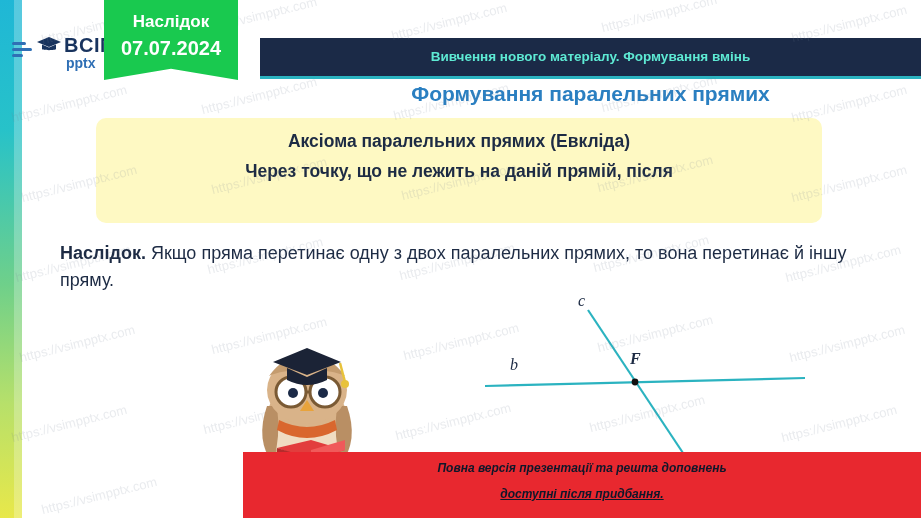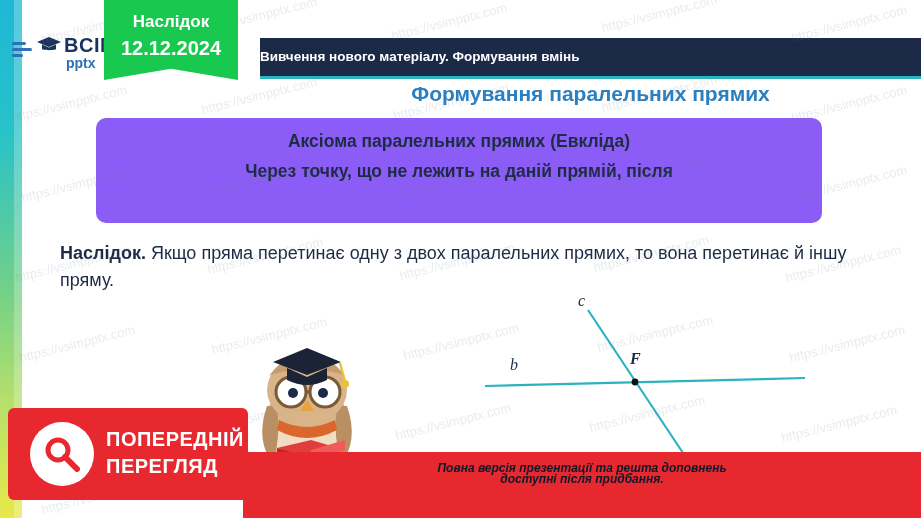--- a/index.html
+++ b/index.html
@@ -52,22 +52,22 @@
   .header-bar {
     position: absolute;
     left: 260px; top: 38px;
     width: 661px; height: 38px;
     background: #1b2a47;
     z-index: 3;
   }
   .header-bar .title {
     position: absolute;
     left: 0; right: 0; top: 11px;
-    text-align: left;
-    color: #ffffff;
+    text-align: center;
+    color: #5eead4;
     font-size: 13.5px;
     font-weight: bold;
   }
   .header-underline {
     position: absolute;
     left: 260px; top: 76px;
     width: 661px; height: 3px;
     background: #2bb3c0;
     z-index: 3;
   }
@@ -152,21 +152,21 @@
     font-size: 21px;
     font-weight: bold;
     z-index: 4;
   }
 
   
   .axiom-box {
     position: absolute;
     left: 96px; top: 118px;
     width: 726px; height: 105px;
-    background: #8b5cf6;
+    background: #fef9c3;
     border-radius: 10px;
     z-index: 4;
   }
   .axiom-line {
     position: absolute;
     left: 0; right: 0;
     text-align: center;
     color: #1d2b44;
     font-size: 17.5px;
     font-weight: bold;
@@ -243,21 +243,21 @@
   .bottom-ribbon .r1, .bottom-ribbon .r2 {
     position: absolute;
     left: 0; right: 0;
     text-align: center;
     color: #0f172a;
     font-size: 12px;
     font-style: italic;
     font-weight: bold;
   }
   .bottom-ribbon .r1 { top: 9px; }
-  .bottom-ribbon .r2 { top: 20px; }
+  .bottom-ribbon .r2 { top: 35px; text-decoration: underline; }
 </style>
 </head>
 <body>
 
 <div id="slide">
 
   <div class="left-bar">
     <div class="left-bar-inner"></div>
   </div>
 
@@ -314,21 +314,21 @@
         <path d="M1 6 L13 1 L25 6 L13 11 Z" fill="#18335e"></path>
         <path d="M6 8.5 L6 13 C6 14.5 20 14.5 20 13 L20 8.5 L13 11.5 Z" fill="#18335e"></path>
       </svg>
     </div>
     <div class="logo-text">BCIM</div>
     <div class="logo-sub">pptx</div>
   </div>
 
   <div class="date-badge">
     <div class="d1">Наслідок</div>
-    <div class="d2">12.12.2024</div>
+    <div class="d2">07.07.2024</div>
   </div>
 
   <div class="header-bar">
     <div class="title">Вивчення нового матеріалу. Формування вмінь</div>
   </div>
   <div class="header-underline"></div>
 
   <div class="slide-title">Формування паралельних прямих</div>
 
   <div class="axiom-box">
@@ -381,31 +381,19 @@
       <circle cx="102" cy="62" r="4" fill="#e8c23b"></circle>
 
       <path d="M36 98 q28 14 56 0 l2 10 q-30 16 -60 0 z" fill="#d9672e"></path>
 
       <path d="M34 126 l34 -8 l34 10 l-34 10 z" fill="#e23d3d"></path>
       <path d="M34 126 l0 10 l34 10 l0 -10 z" fill="#b52b2b"></path>
       <path d="M68 128 l34 -10 l0 10 l-34 10 z" fill="#f05a5a"></path>
     </svg>
   </div>
 
-  <div class="preview-badge">
-    <div class="preview-circle">
-      <svg width="36" height="36" viewBox="0 0 36 36">
-        <circle cx="14" cy="14" r="10" fill="none" stroke="#e8282f" stroke-width="5"></circle>
-        <line x1="21" y1="21" x2="33" y2="33" stroke="#e8282f" stroke-width="6" stroke-linecap="round"></line>
-      </svg>
-    </div>
-    <div class="preview-text">
-      <div>ПОПЕРЕДНІЙ</div>
-      <div>ПЕРЕГЛЯД</div>
-    </div>
-  </div>
 
   <div class="bottom-ribbon">
     <div class="r1">Повна версія презентації та решта доповнень</div>
     <div class="r2">доступні після придбання.</div>
   </div>
 
 </div>
 
 </body></html>

